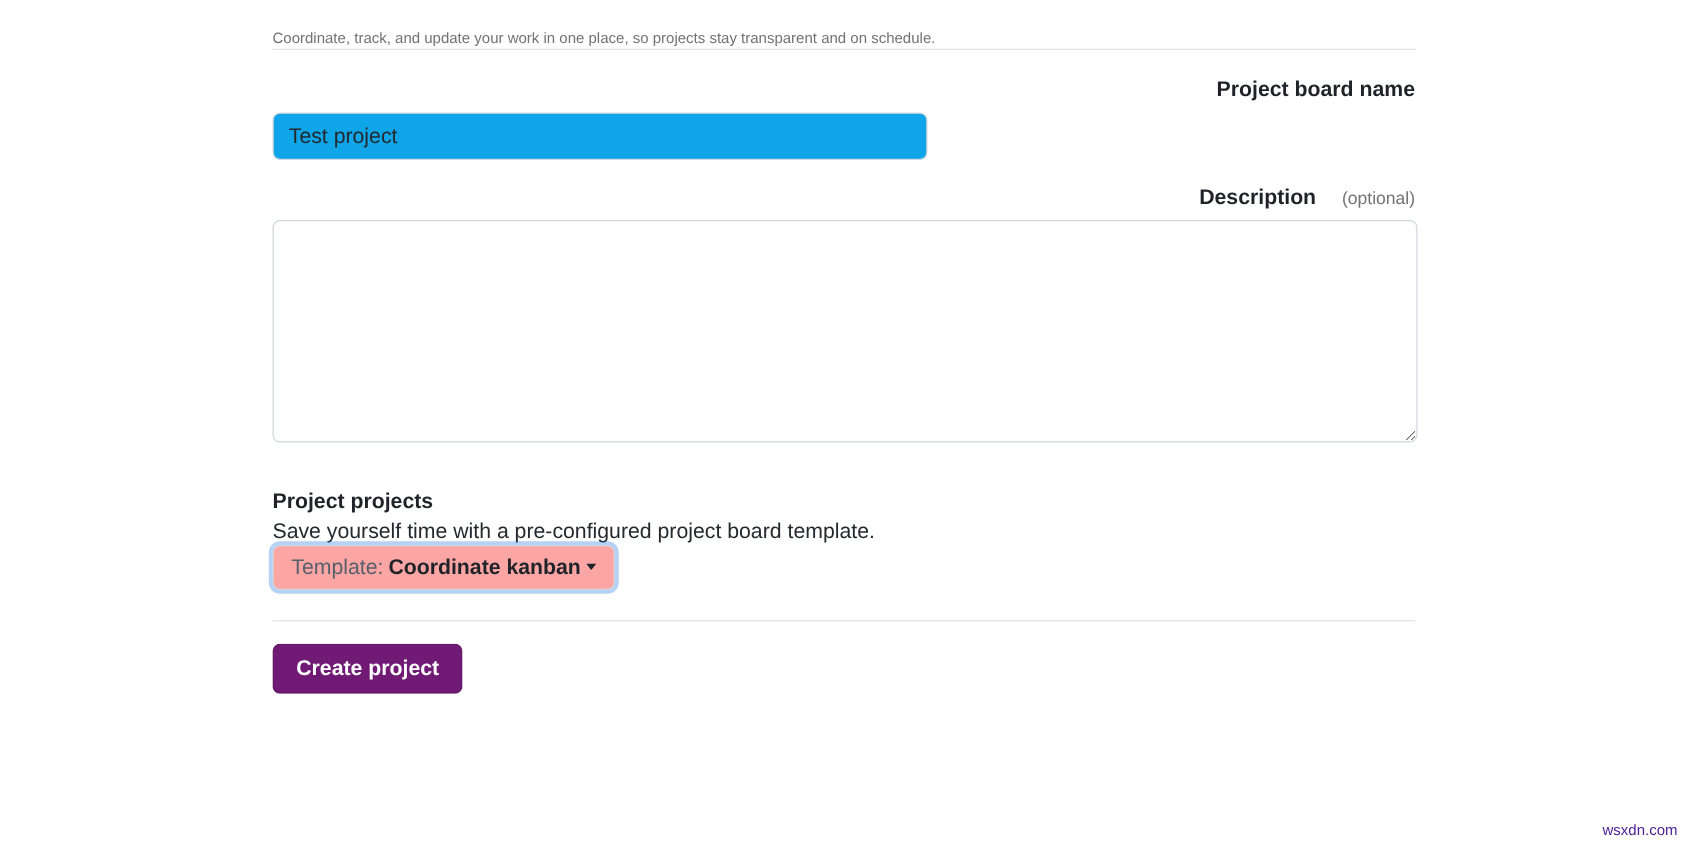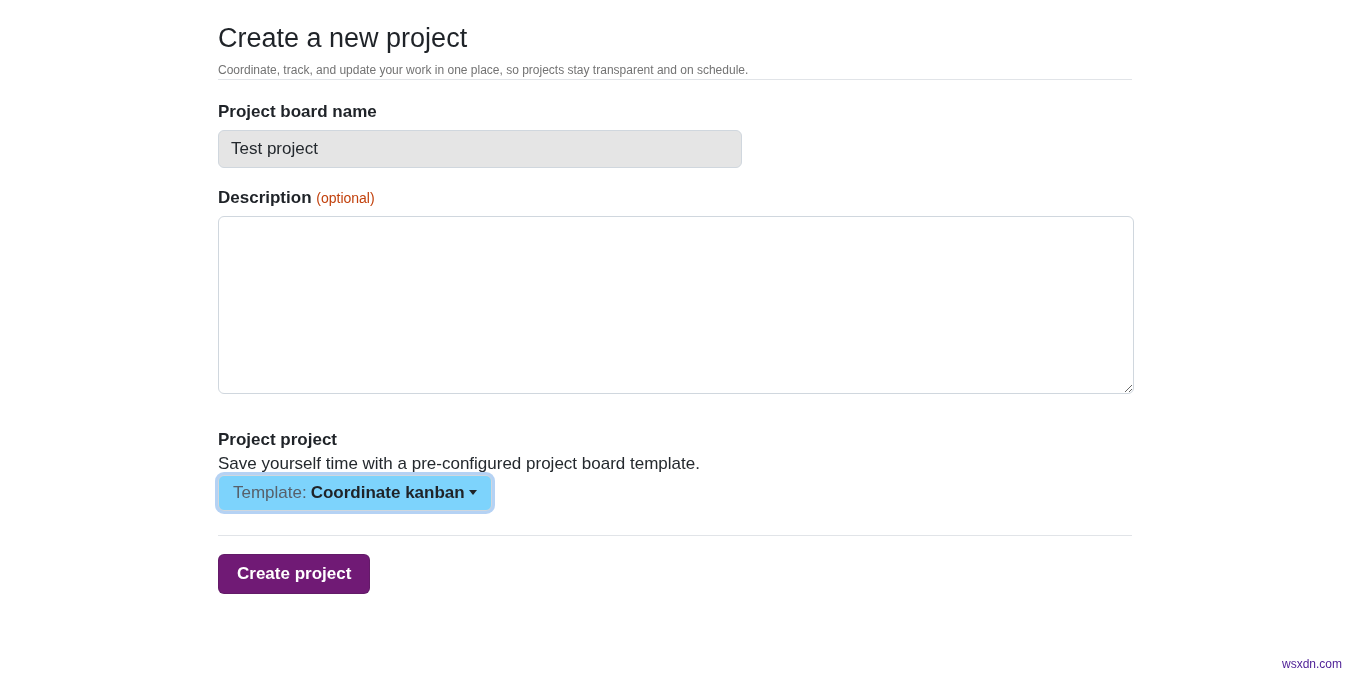--- a/index.html
+++ b/index.html
@@ -38,33 +38,35 @@
     }
     .form-section {
       margin-top: 22px;
     }
     .field-label {
       display: block;
       font-size: 17px;
       font-weight: 600;
       color: #1f2328;
       margin-bottom: 8px;
+      text-align: right;
     }
     .optional {
       font-size: 14px;
       font-weight: 500;
-      color: #c2410c;
+      color: #737373;
+      margin-left: 16px;
     }
     .text-input {
       width: 524px;
       height: 38px;
       padding: 6px 12px;
       font-size: 17px;
       color: #24292e;
-      background-color: #e5e5e5;
+      background-color: #0ea5e9;
       border: 1px solid #d0d7de;
       border-radius: 6px;
       outline: none;
     }
     .textarea-input {
       width: 916px;
       height: 178px;
       padding: 8px 12px;
       font-size: 17px;
       color: #24292e;
@@ -88,21 +90,21 @@
       margin-bottom: 4px;
     }
     .template-desc {
       font-size: 17px;
       color: #24292e;
       margin-bottom: 1px;
     }
     .template-dropdown {
       display: inline-flex;
       align-items: center;
-      background: #7dd3fc;
+      background: #fca5a5;
       border: 1px solid #d0d7de;
       border-radius: 6px;
       padding: 7px 14px;
       font-size: 17px;
       color: #1f2328;
       cursor: pointer;
       box-shadow: 0 0 0 3px rgba(9, 105, 218, 0.3);
       outline: none;
     }
     .template-prefix {
@@ -146,39 +148,38 @@
       right: 8px;
       bottom: 4px;
       font-size: 12px;
       color: #4c1d95;
     }
   </style>
 </head>
 <body>
 
 <div class="container">
-  <h1 class="page-title">Create a new project</h1>
   <p class="page-subtitle">Coordinate, track, and update your work in one place, so projects stay transparent and on schedule.</p>
   <hr class="divider">
 
   <div class="form-section">
     <label class="field-label">Project board name</label>
     <input type="text" class="text-input" value="Test project" style="">
   </div>
 
   <div class="description-section">
     <label class="field-label">
       <span>Description</span>
       <span class="optional">(optional)</span>
     </label>
     <textarea class="textarea-input" style=""></textarea>
   </div>
 
   <div class="template-section">
-    <div class="template-label">Project project</div>
+    <div class="template-label">Project projects</div>
     <div class="template-desc">Save yourself time with a pre-configured project board template.</div>
     <button class="template-dropdown">
       <span class="template-prefix">Template:</span>
       <span class="template-value">Coordinate kanban</span>
       <span class="caret"></span>
     </button>
   </div>
 
   <hr class="submit-divider">
 

